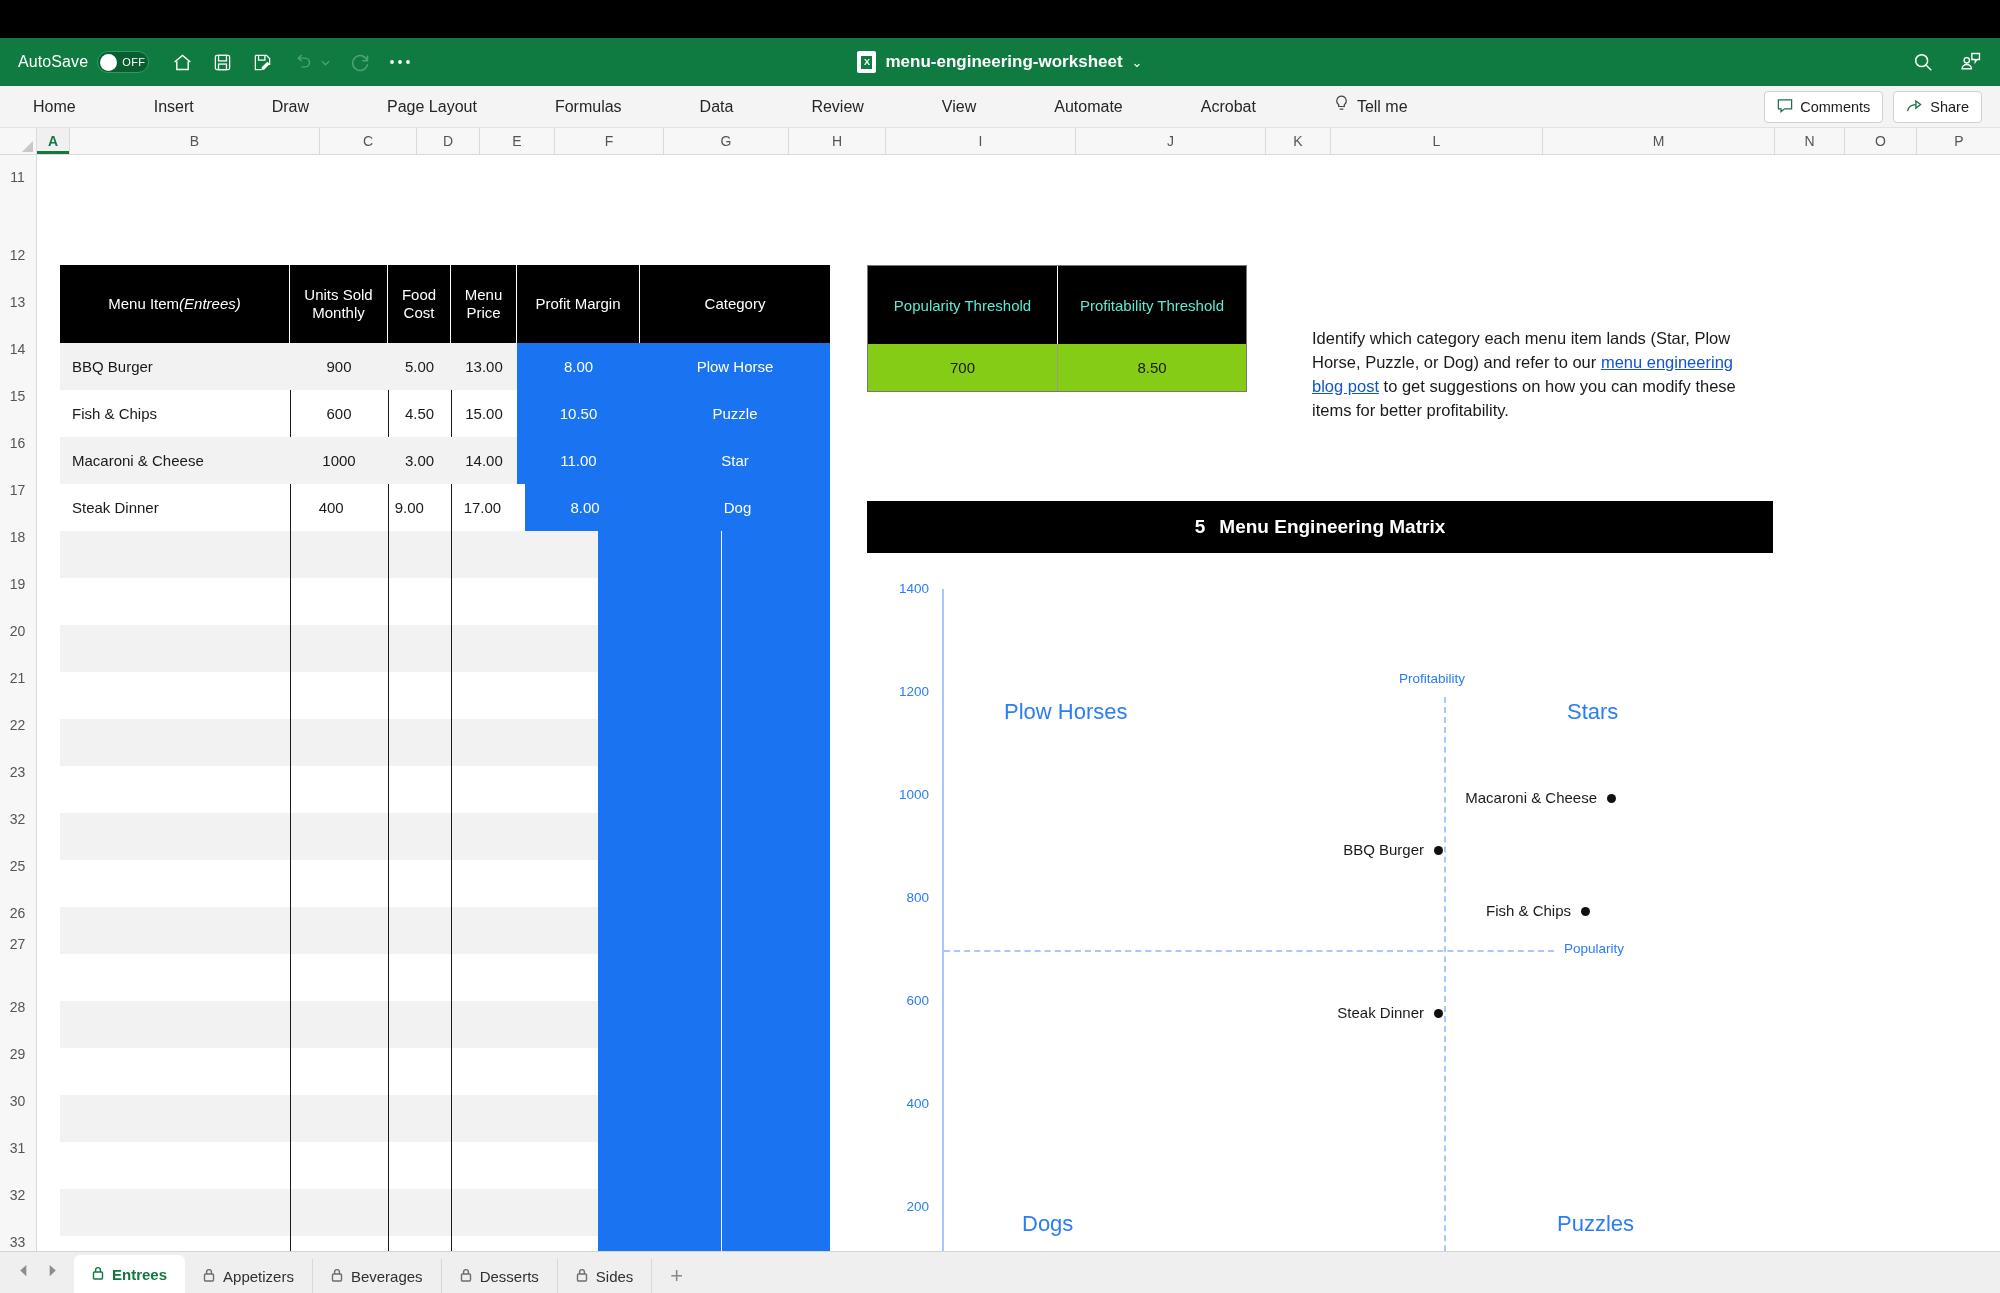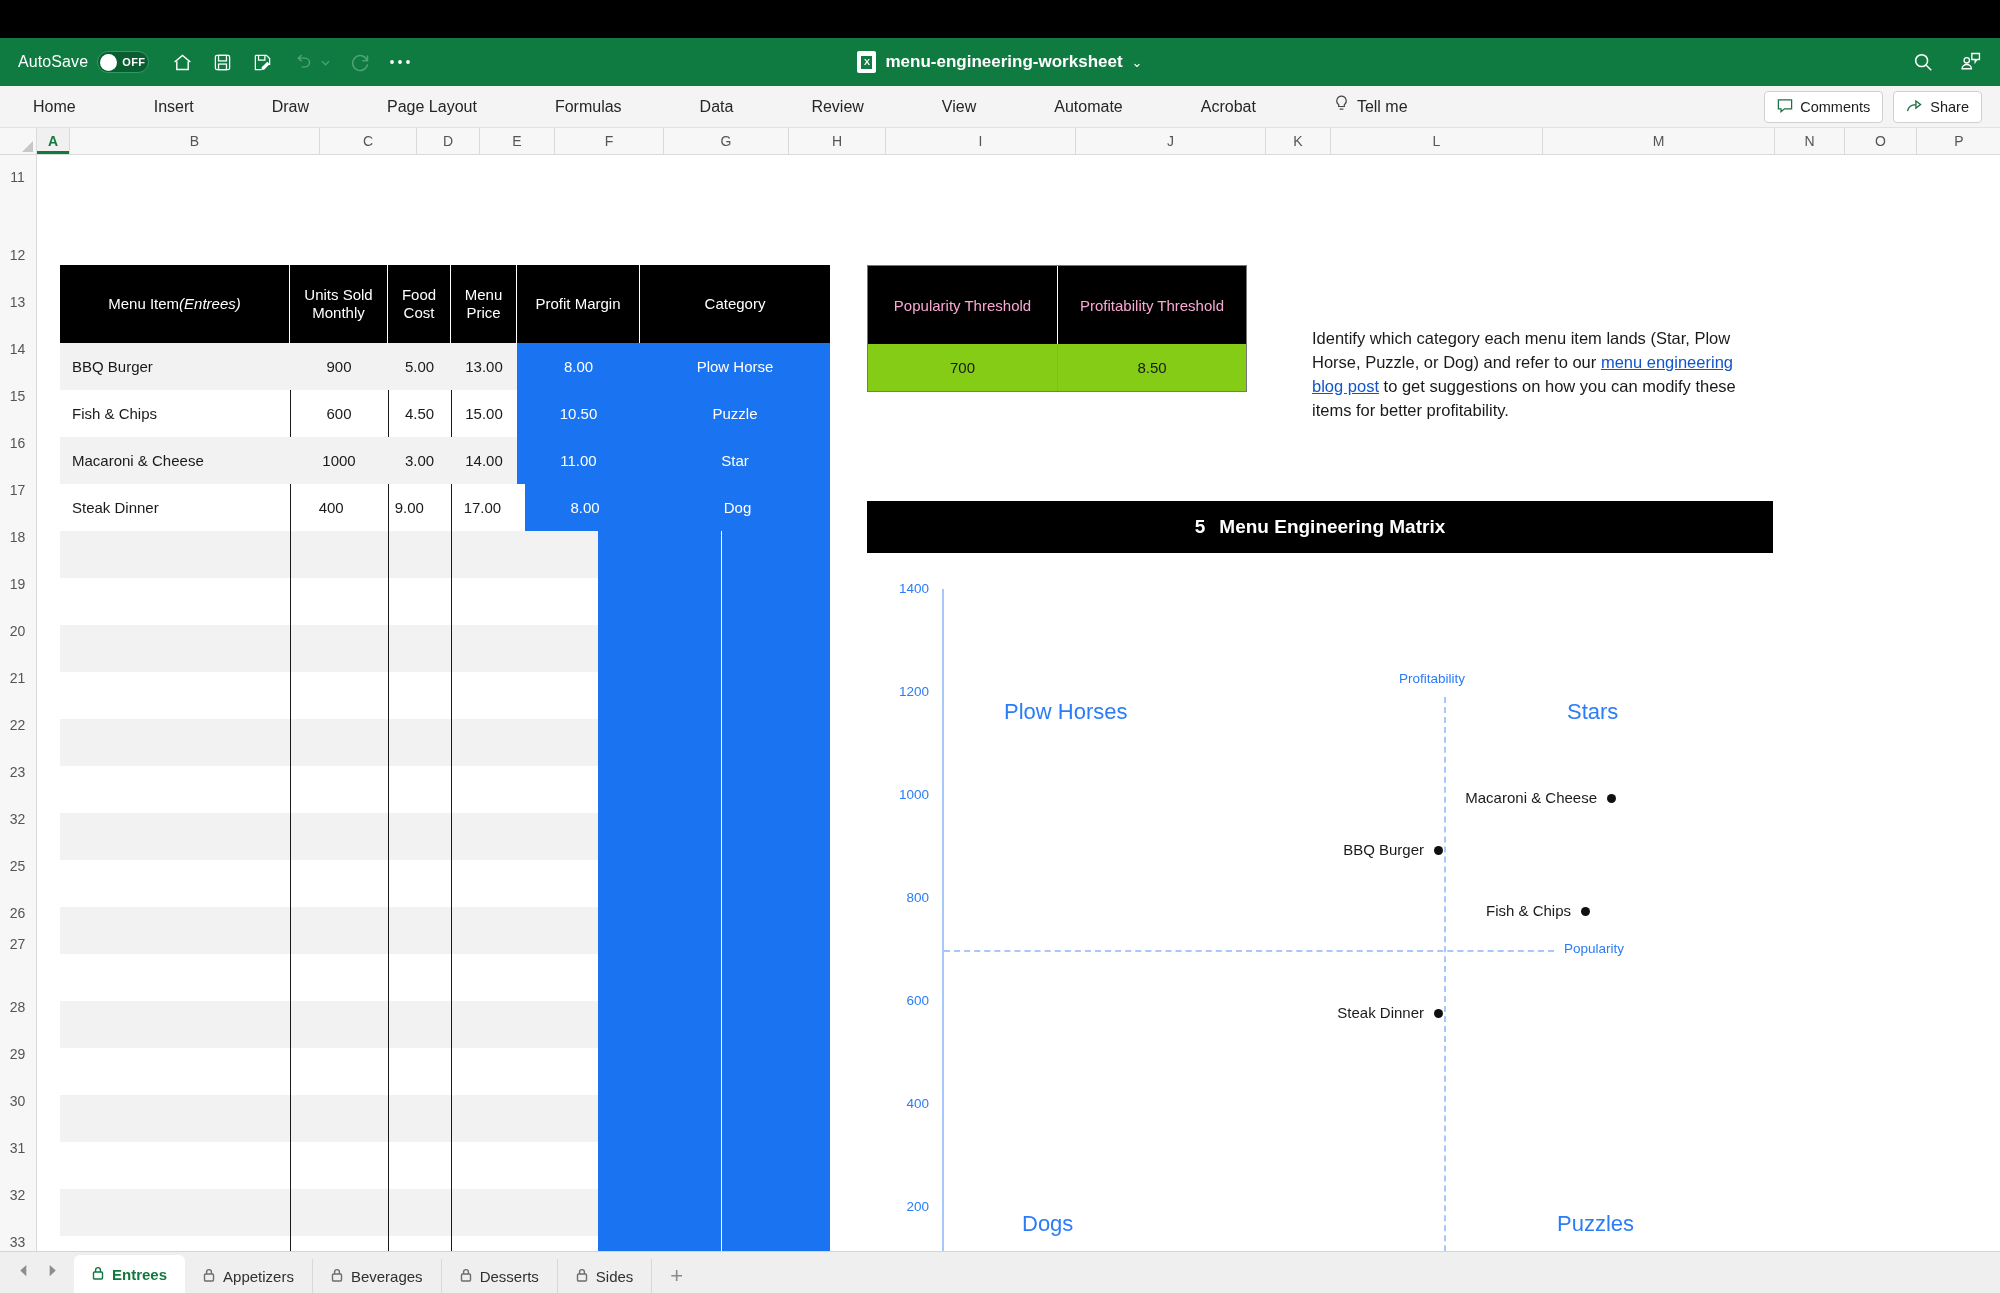--- a/index.html
+++ b/index.html
@@ -11,21 +11,21 @@
 
   
   .titlebar { height:48px; background:#0f7b41; display:flex; align-items:center;
               position:relative; padding:0 18px; }
   .autosave-wrap { display:flex; align-items:center; gap:9px; }
   .autosave-label { color:#fff; font-size:16px; letter-spacing:.1px; }
   .toggle { width:52px; height:22px; border-radius:11px; background:#0a5c31;
             border:1px solid #2e9a63; display:flex; align-items:center; padding:2px;
             position:relative; }
   .toggle .knob { width:17px; height:17px; border-radius:50%; background:#fff; }
-  .toggle .off { color:#fff; font-size:11px; font-weight:bold; margin-left:5px; letter-spacing:.4px;}
+  .toggle .off { color:#fff; font-size:11px; font-weight:normal; margin-left:5px; letter-spacing:.4px;}
   .qat { display:flex; align-items:center; gap:18px; margin-left:22px; }
   .qicon { width:22px; height:22px; display:flex; align-items:center; justify-content:center; }
   .qicon svg { display:block; }
   .doctitle { position:absolute; left:0; right:0; top:0; bottom:0;
               display:flex; align-items:center; justify-content:center;
               gap:9px; pointer-events:none; }
   .doctitle .tx { color:#fff; font-size:17px; font-weight:bold; }
   .doctitle .caret { color:#fff; font-size:13px; font-weight:normal; }
   .xlicon { width:19px; height:22px; background:#fff; border-radius:2px; position:relative;
             display:flex; align-items:center; justify-content:center; }
@@ -81,21 +81,21 @@
                padding:0 12px; }
   .mt-row .c.num { justify-content:center; padding:0; }
   .mt-row .c.sel { background:#1a73f0; color:#fff; justify-content:center; }
   .mt-row.alt .c { background:#f2f2f2; }
   .mt-row.alt .c.sel { background:#1a73f0; }
   .selband { position:absolute; background:#1a73f0; }
 
   
   .thtable { position:absolute; border:1px solid #777; }
   .th-head { display:flex; background:#000; }
-  .th-head .c { color:#f9a8d4; font-size:15px; display:flex; align-items:center;
+  .th-head .c { color:#5eead4; font-size:15px; display:flex; align-items:center;
                 justify-content:center; border-right:1px solid #fff; }
   .th-head .c:last-child { border-right:none; }
   .th-row { display:flex; }
   .th-row .c { background:#84cc16; font-size:15px; color:#1a1a1a;
                display:flex; align-items:center; justify-content:center;
                border-right:1px solid #999; }
   .th-row .c:last-child { border-right:none; }
 
   
   .para { position:absolute; font-size:16.5px; line-height:1.45; color:#1a1a1a; }

